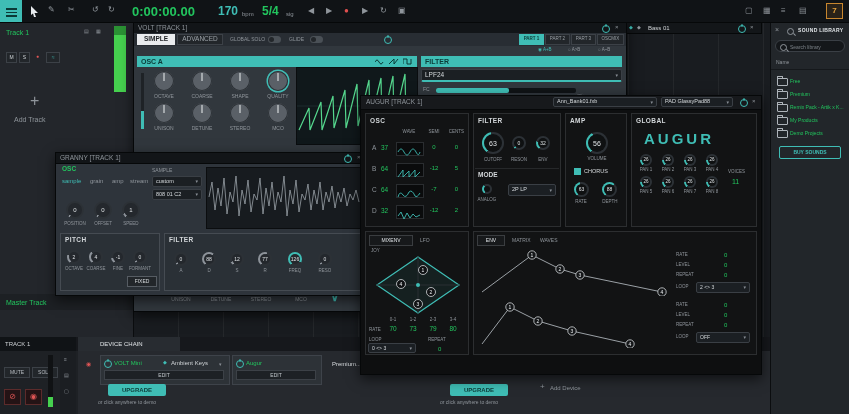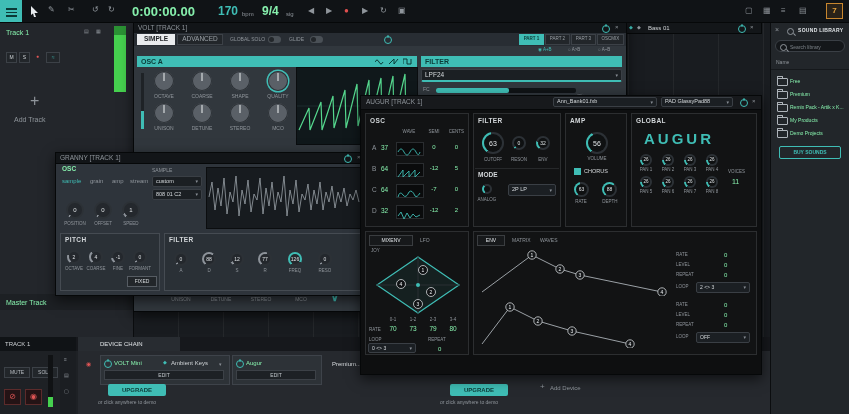--- a/index.html
+++ b/index.html
@@ -2,21 +2,21 @@
 <html><head>
 <meta charset="utf-8">
 <style>
   html,body{margin:0;padding:0;background:#0b0c0e;}
   .stage{position:relative;width:849px;height:414px;background:#15171a;overflow:hidden;
          font-family:"Liberation Sans",sans-serif;color:#cfd3d6;}
   .a{position:absolute;}
   .f4{font-size:4.5px;line-height:1;} .f5{font-size:5px;line-height:1;} .f55{font-size:5.5px;line-height:1;}
   .f6{font-size:6px;line-height:1;} .f65{font-size:6.5px;line-height:1;} .f7{font-size:7px;line-height:1;}
   .f8{font-size:8px;line-height:1;} .f13{font-size:13px;line-height:1;} .f12{font-size:12px;line-height:1;}
-  .b{font-weight:bold;} .g{color:#8f959b;} .w{color:#86efac;} .ac{color:#3fbdb5;} .ctr{text-align:center;}
+  .b{font-weight:bold;} .g{color:#8f959b;} .w{color:#22c55e;} .ac{color:#3fbdb5;} .ctr{text-align:center;}
   .win{position:absolute;border:1px solid #060809;box-shadow:0 4px 12px rgba(0,0,0,.6);}
   .tbar{position:absolute;left:0;top:0;right:0;height:10px;background:#121518;border-bottom:1px solid #060809;}
   .kn{position:absolute;border-radius:50%;background:conic-gradient(from 215deg,var(--arc,#3fbdb5) var(--amt,40%),#2c3136 0);}
   .kn::after{content:"";position:absolute;inset:2px;border-radius:50%;background:var(--face,#14171a);}
   .kn .kv{position:absolute;inset:0;display:flex;align-items:center;justify-content:center;z-index:1;color:#dde1e4;}
   .kp{position:absolute;border-radius:50%;background:#5a6067;box-shadow:inset 0 0 0 1px #2c3136;}
   .kp::after{content:"";position:absolute;left:50%;top:2px;width:1px;height:38%;background:#eef1f3;transform:translateX(-50%);}
   .kp.hl{box-shadow:0 0 0 1.5px #3fbdb5,inset 0 0 0 1px #2c3136;}
   .dd{position:absolute;background:#1b1f23;border:1px solid #3a3f45;border-radius:2px;display:flex;align-items:center;
       justify-content:space-between;padding:0 3px;color:#d6dadd;box-sizing:border-box;}
@@ -626,21 +626,21 @@
     <svg class="a" style="left:30px;top:6px;" width="9" height="11" viewBox="0 0 9 11">
       <polygon points="1,0 8,7 4.5,7 6,11 4,11 3,7.5 1,9" fill="#e8ebee"></polygon>
       </svg>
     <span class="a f8 g" style="left:48px;top:6px;">✎</span>
     <span class="a f8 g" style="left:68px;top:6px;">✂</span>
     <span class="a f8 g" style="left:92px;top:6px;">↺</span>
     <span class="a f8 g" style="left:108px;top:6px;">↻</span>
     <span class="a f13 w b" style="left:132px;top:5px;">0:00:00.00</span>
     <span class="a f12 ac b" style="left:218px;top:5px;">170</span>
     <span class="a f6 g" style="left:242px;top:11px;">bpm</span>
-    <span class="a f12 w b" style="left:262px;top:5px;">9/4</span>
+    <span class="a f12 w b" style="left:262px;top:5px;">5/4</span>
     <span class="a f6 g" style="left:286px;top:11px;">sig</span>
     <span class="a f8 g" style="left:308px;top:7px;">◀</span>
     <span class="a f8 g" style="left:326px;top:7px;">▶</span>
     <span class="a f8" style="left:344px;top:7px;color:#e04f4f;">●</span>
     <span class="a f8 g" style="left:362px;top:7px;">▶</span>
     <span class="a f8 g" style="left:380px;top:7px;">↻</span>
     <span class="a f8 g" style="left:398px;top:7px;">▣</span>
     <span class="a f8 g" style="left:745px;top:7px;">▢</span>
     <span class="a f8 g" style="left:763px;top:7px;">▦</span>
     <span class="a f8 g" style="left:781px;top:7px;">≡</span>

